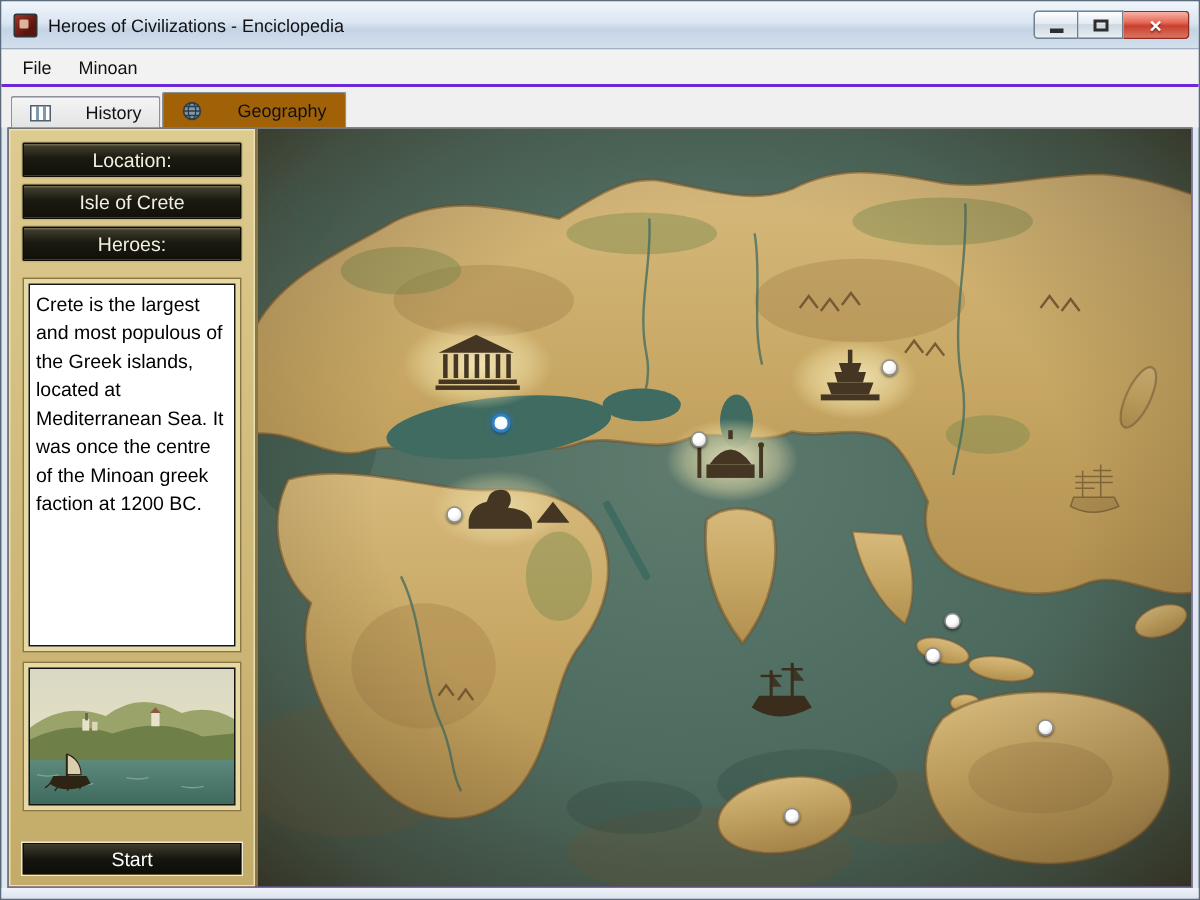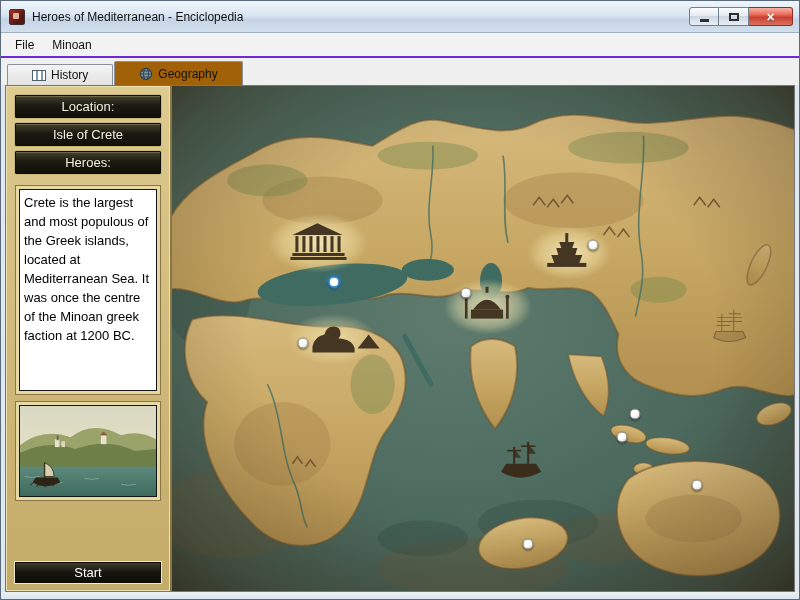--- a/index.html
+++ b/index.html
@@ -63,22 +63,22 @@
   .menu-item { font-size:12px; color:#111; padding:4px 9px; }
 
   
   .tabstrip {
     height:27px; flex:0 0 27px;
     background:#f0f0f0;
     display:flex; align-items:flex-end;
     padding-left:6px;
   }
   .tab {
-    display:flex; align-items:center; gap:5px;
-    height:21px; padding:0 24px;
+    display:flex; align-items:center; gap:23px;
+    height:21px; padding:0 12px;
     font-size:12px; color:#111;
     border:1px solid #8c909a; border-bottom:none;
     border-radius:2px 2px 0 0;
     background:linear-gradient(#f4f4f4,#e3e3e3);
     margin-right:1px;
     position:relative;
   }
   .tab.active {
     height:24px;
     background:#a16207;
@@ -125,21 +125,21 @@
     background:#e7d9a2;
     border:1px solid #8a7644;
     padding:3px;
     margin-top:6px;
   }
   .desc-inner {
     background:#fff;
     border:1px solid #151515;
     padding:3px 4px;
     font-size:13px; line-height:19px; color:#000;
-    height:202px; overflow:hidden;
+    height:242px; overflow:hidden;
   }
   .img-inner {
     border:1px solid #151515;
     height:92px; overflow:hidden; background:#cfd4bc;
   }
   .img-inner svg { display:block; width:100%; height:100%; }
   .start-btn {
     margin-top:auto;
     height:21px; flex:0 0 21px;
     background:linear-gradient(#3f3c2b,#161510 50%,#0e0e08);
@@ -174,21 +174,21 @@
     box-shadow:0 0 5px rgba(50,130,210,.9), 0 1px 2px rgba(0,0,0,.5);
   }
 </style>
 </head>
 <body>
 
 <div class="window">
 
   <div class="titlebar">
     <div class="app-icon"></div>
-    <div class="title-text">Heroes of Mediterranean - Enciclopedia</div>
+    <div class="title-text">Heroes of Civilizations - Enciclopedia</div>
     <div class="win-controls">
       <div class="win-btn min">
           <span class="glyph-min"></span>
         </div>
       <div class="win-btn max">
           <span class="glyph-max"></span>
         </div>
       <div class="win-btn close">
           <span class="glyph-close">×</span>
         </div>

